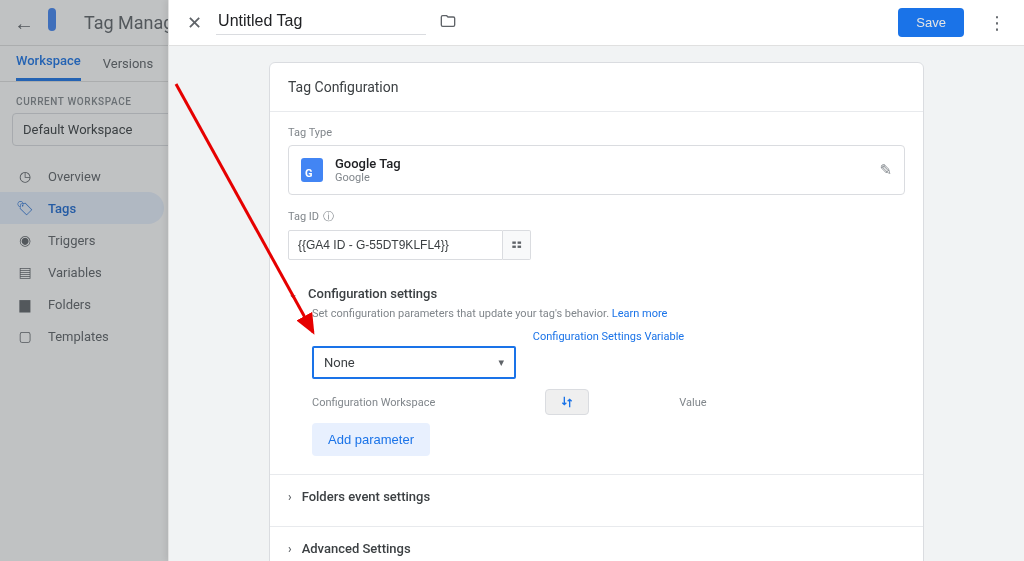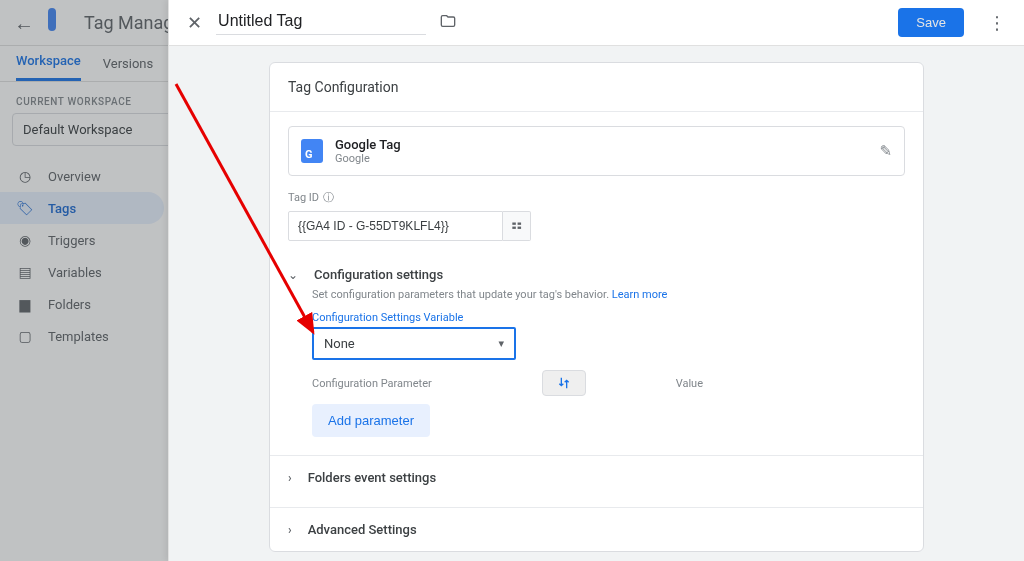--- a/index.html
+++ b/index.html
@@ -48,28 +48,28 @@
   .tagtype-box .ticon { width: 22px; height: 24px; background: #4285f4; border-radius: 3px; position: relative; }
   .tagtype-box .ticon::before { content: "G"; color: #fff; font-size: 11px; font-weight: 700; position: absolute; bottom: 2px; left: 4px; }
   .tagtype-box .tt-main { font-size: 13px; color: #202124; font-weight: 500; }
   .tagtype-box .tt-sub { font-size: 11px; color: #80868b; }
   .tagtype-box .edit { margin-left: auto; color: #80868b; font-size: 15px; }
 
   .tagid-row { display: flex; gap: 0; }
   .tagid-input { border: 1px solid #dadce0; border-radius: 2px 0 0 2px; padding: 7px 9px; font-size: 12px; width: 215px; color: #3c4043; }
   .tagid-btn { border: 1px solid #dadce0; border-left: none; border-radius: 0 2px 2px 0; background: #f8f9fa; width: 28px; display: flex; align-items: center; justify-content: center; color: #5f6368; font-size: 12px; }
 
-  .section-row { display: flex; align-items: center; gap: 16px; padding: 12px 18px 6px; font-size: 13px; color: #3c4043; font-weight: 500; }
+  .section-row { display: flex; align-items: center; gap: 10px; padding: 12px 18px 6px; font-size: 13px; color: #3c4043; font-weight: 500; }
   .section-row.collapsed { padding: 14px 18px; }
   .chev-d { font-size: 12px; color: #5f6368; }
   .section-desc { font-size: 11px; color: #80868b; padding: 0 18px 0 42px; }
   .section-desc a { color: #1a73e8; text-decoration: none; }
 
   .cs-block { padding: 10px 18px 8px 42px; }
-  .cs-label { font-size: 11px; color: #1a73e8; margin-bottom: 3px; }
+  .cs-label { font-size: 11px; color: #1a73e8; margin-bottom: 3px; text-align: center; }
   .cs-select { border: 2px solid #1a73e8; border-radius: 2px; padding: 7px 10px; width: 204px; display: flex; justify-content: space-between; align-items: center; font-size: 13px; color: #3c4043; }
   .cs-select .dd { color: #5f6368; font-size: 11px; }
 
   .param-row { display: flex; align-items: center; gap: 90px; padding: 2px 18px 0 42px; }
   .param-col-label { font-size: 11px; color: #80868b; }
   .sort-btn { border: 1px solid #dadce0; border-radius: 4px; width: 44px; height: 26px; display: flex; align-items: center; justify-content: center; color: #1a73e8; font-size: 13px; margin-left: 20px; }
 
   .add-param-btn { background: #e8f0fe; color: #1a73e8; border: none; border-radius: 4px; font-size: 13px; font-weight: 500; padding: 9px 16px; margin: 8px 0 10px 42px; }
 
   .hr { border-top: 1px solid #e8eaed; margin: 8px 0 0; }
@@ -144,20 +144,21 @@
     <button class="save-btn">Save</button>
     <span class="kebab">⋮</span>
   </div>
 
   <div class="panel-body">
     <div class="card">
       <div class="card-title">Tag Configuration</div>
       <div class="card-divider"></div>
 
       <div class="card-inner">
+        <div class="field-label">Tag Type</div>
         <div class="tagtype-box">
           <span class="ticon"></span>
           <div>
             <div class="tt-main">Google Tag</div>
             <div class="tt-sub">Google</div>
           </div>
           <span class="edit">✎</span>
         </div>
 
         <div class="field-label">
@@ -188,21 +189,21 @@
 
       <div class="cs-block">
         <div class="cs-label">Configuration Settings Variable</div>
         <div class="cs-select">
           <span>None</span>
           <span class="dd">▾</span>
         </div>
       </div>
 
       <div class="param-row">
-        <span class="param-col-label">Configuration Parameter</span>
+        <span class="param-col-label">Configuration Workspace</span>
         <button class="sort-btn">
           <svg viewBox="0 0 24 24" style="width:16px;height:16px;fill:none;stroke:#1a73e8;stroke-width:2;">
               <path d="M8 4v12M5 13l3 3 3-3M16 20V8M13 11l3-3 3 3"></path>
             </svg>
         </button>
         <span class="param-col-label">Value</span>
       </div>
 
       <button class="add-param-btn">Add parameter</button>
 

